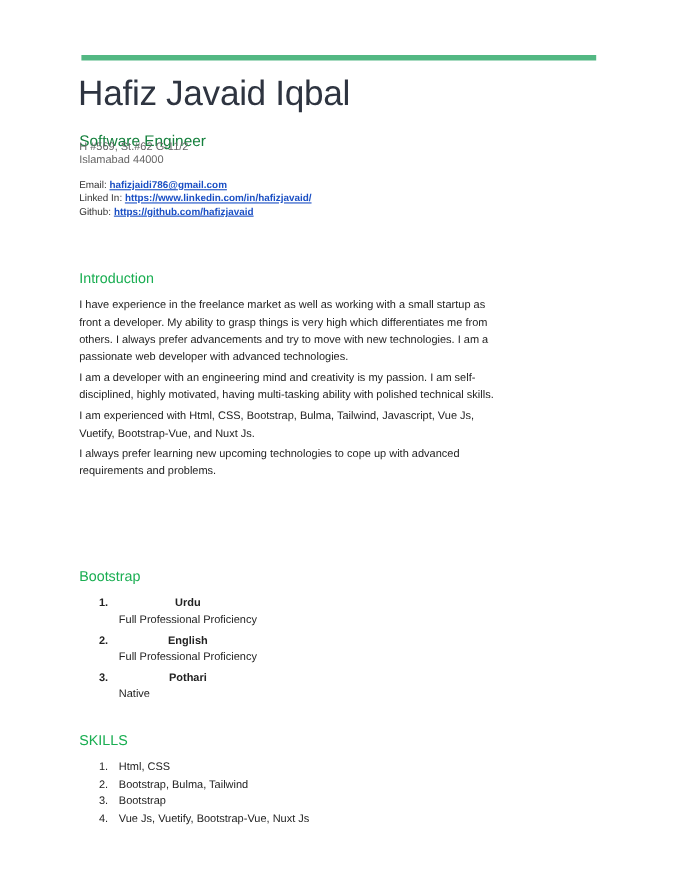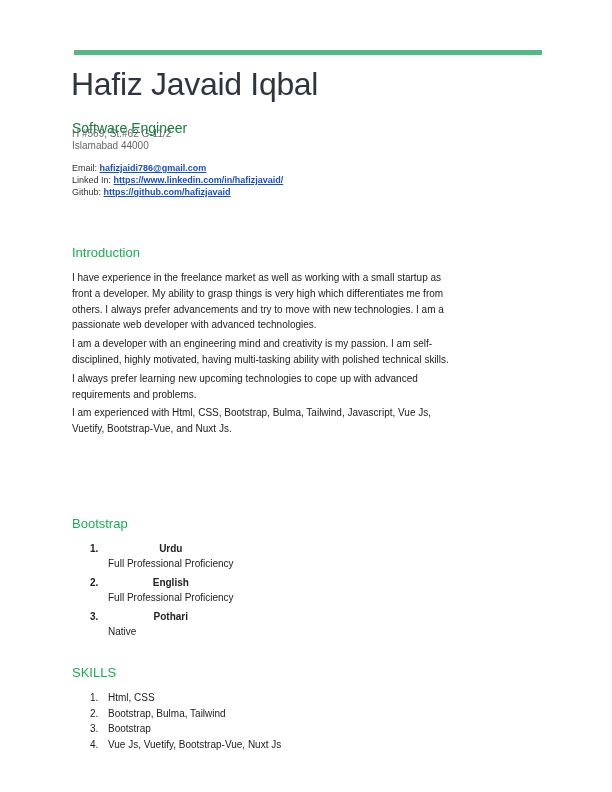--- a/index.html
+++ b/index.html
@@ -37,22 +37,22 @@
 <div class="contact">
   <div><span>Email: </span><a>hafizjaidi786@gmail.com</a></div>
   <div><span>Linked In: </span><a>https://www.linkedin.com/in/hafizjavaid/</a></div>
   <div><span>Github: </span><a>https://github.com/hafizjavaid</a></div>
 </div>
 
 <div class="h2" style="top:245px;">Introduction</div>
 <div class="intro">
   <p>I have experience in the freelance market as well as working with a small startup as front a developer. My ability to grasp things is very high which differentiates me from others. I always prefer advancements and try to move with new technologies. I am a passionate web developer with advanced technologies.</p>
   <p>I am a developer with an engineering mind and creativity is my passion. I am self-disciplined, highly motivated, having multi-tasking ability with polished technical skills.</p>
+  <p>I am experienced with Html, CSS, Bootstrap, Bulma, Tailwind, Javascript, Vue Js, Vuetify, Bootstrap-Vue, and Nuxt Js.</p>
   <p>I always prefer learning new upcoming technologies to cope up with advanced requirements and problems.</p>
-  <p>I am experienced with Html, CSS, Bootstrap, Bulma, Tailwind, Javascript, Vue Js, Vuetify, Bootstrap-Vue, and Nuxt Js.</p>
 </div>
 
 <div class="h2" style="top:516px;">Bootstrap</div>
 <ol class="lang">
   <li>
       <span class="num">1.</span>
       <div class="lname">Urdu</div>
       <div>Full Professional Proficiency</div>
     </li>
   <li>

